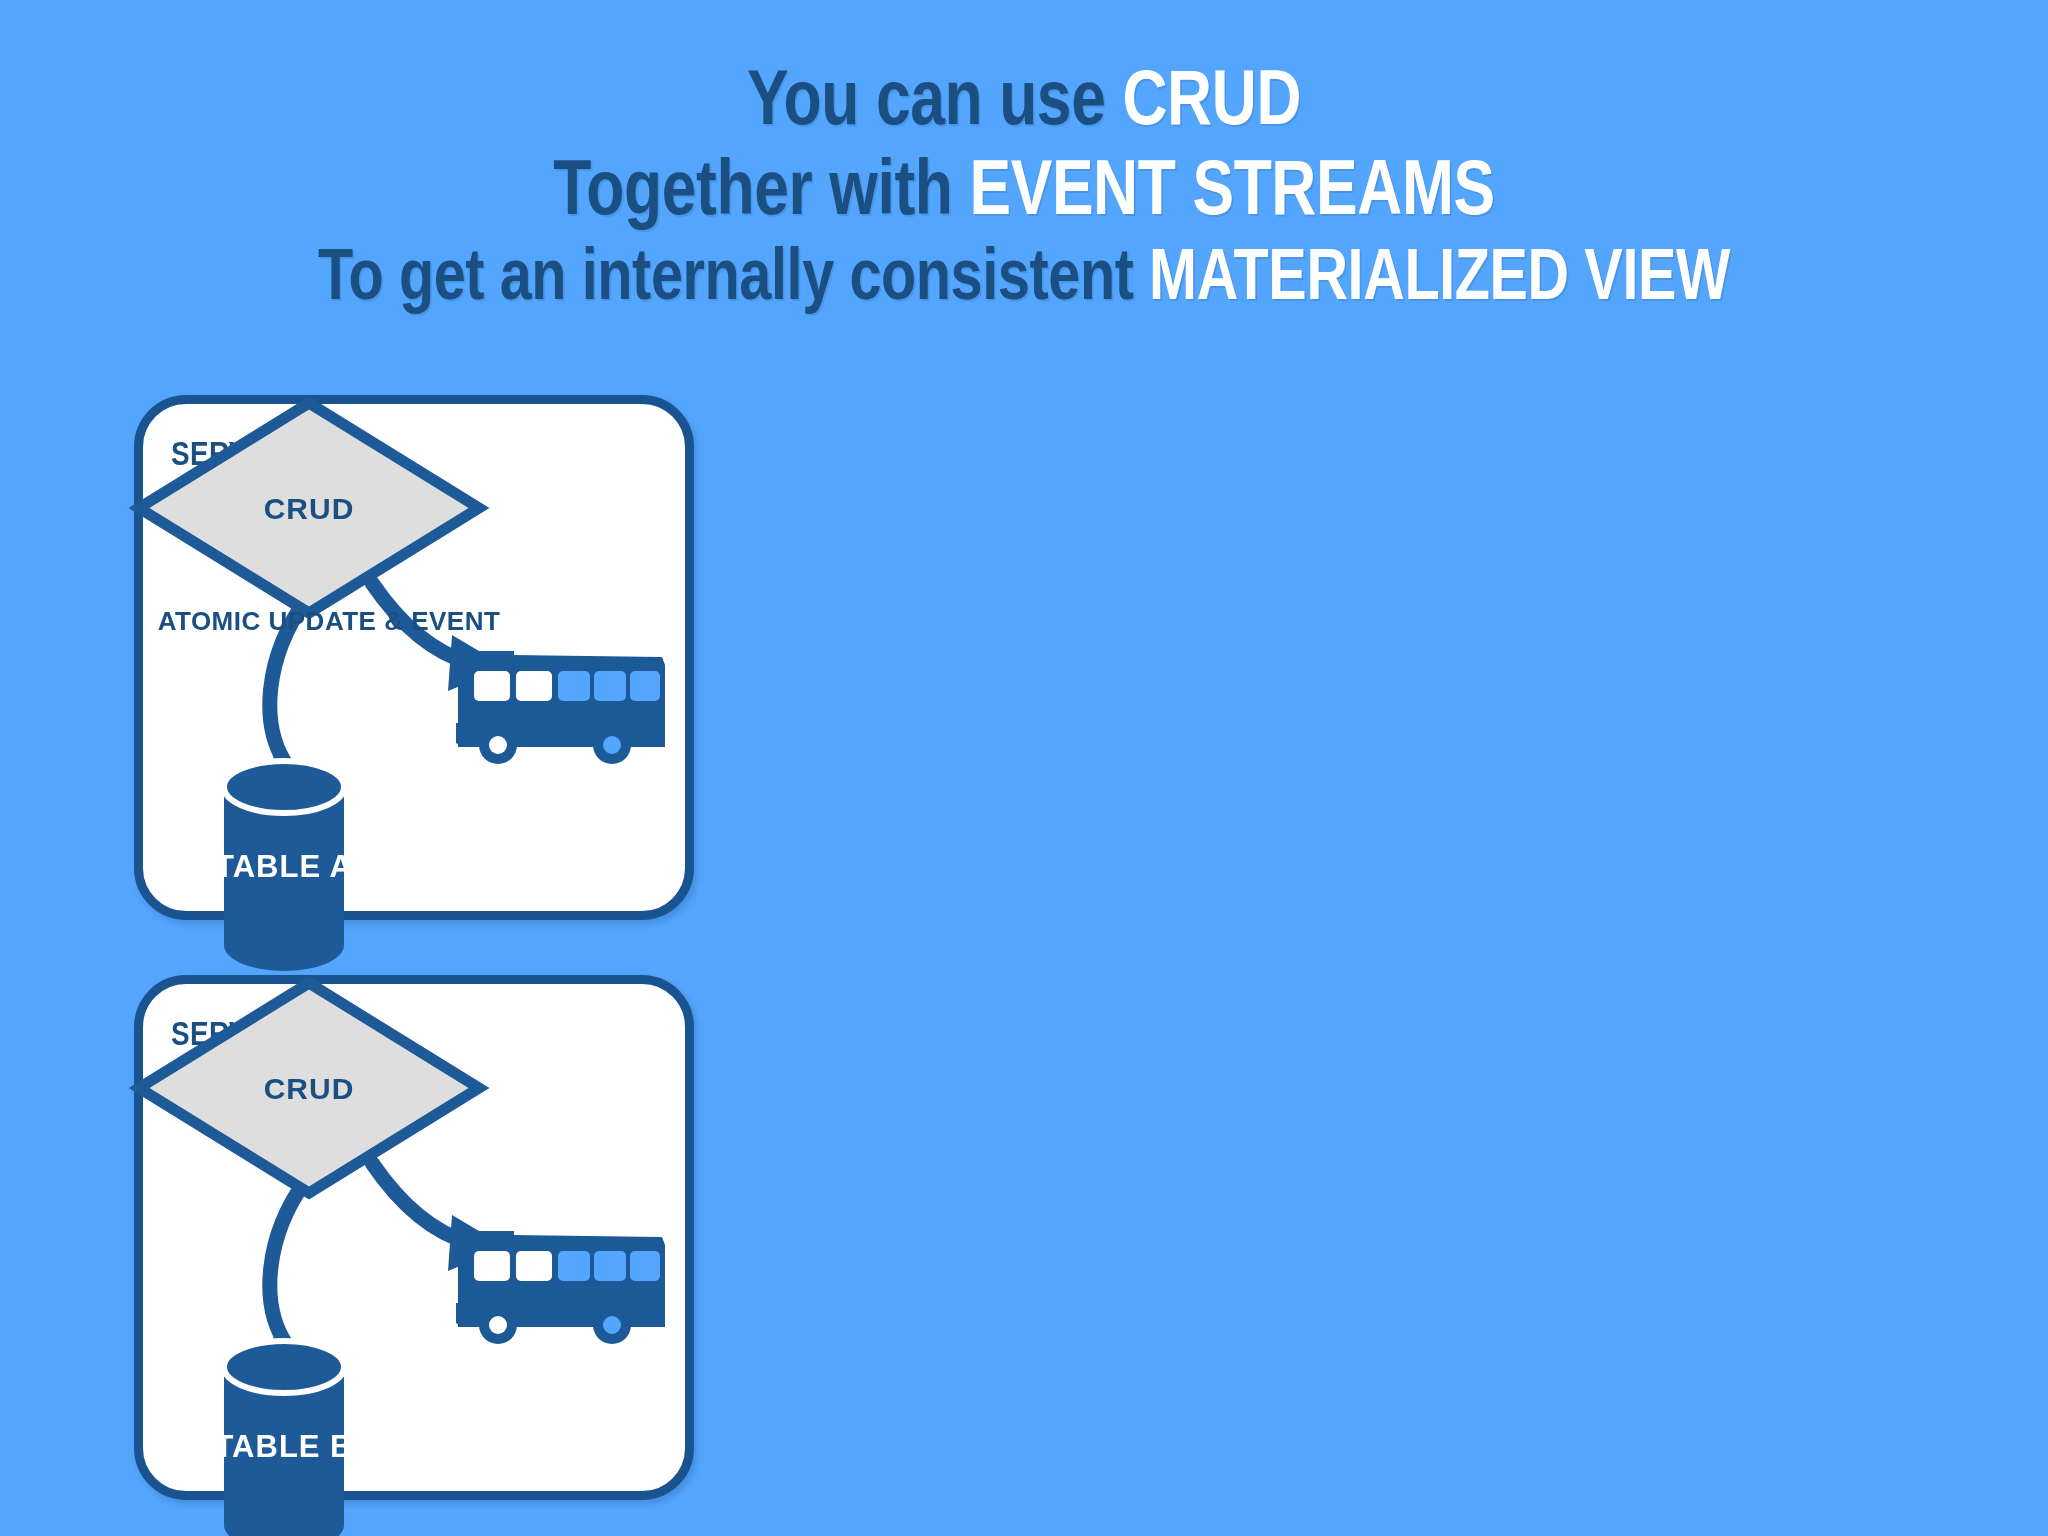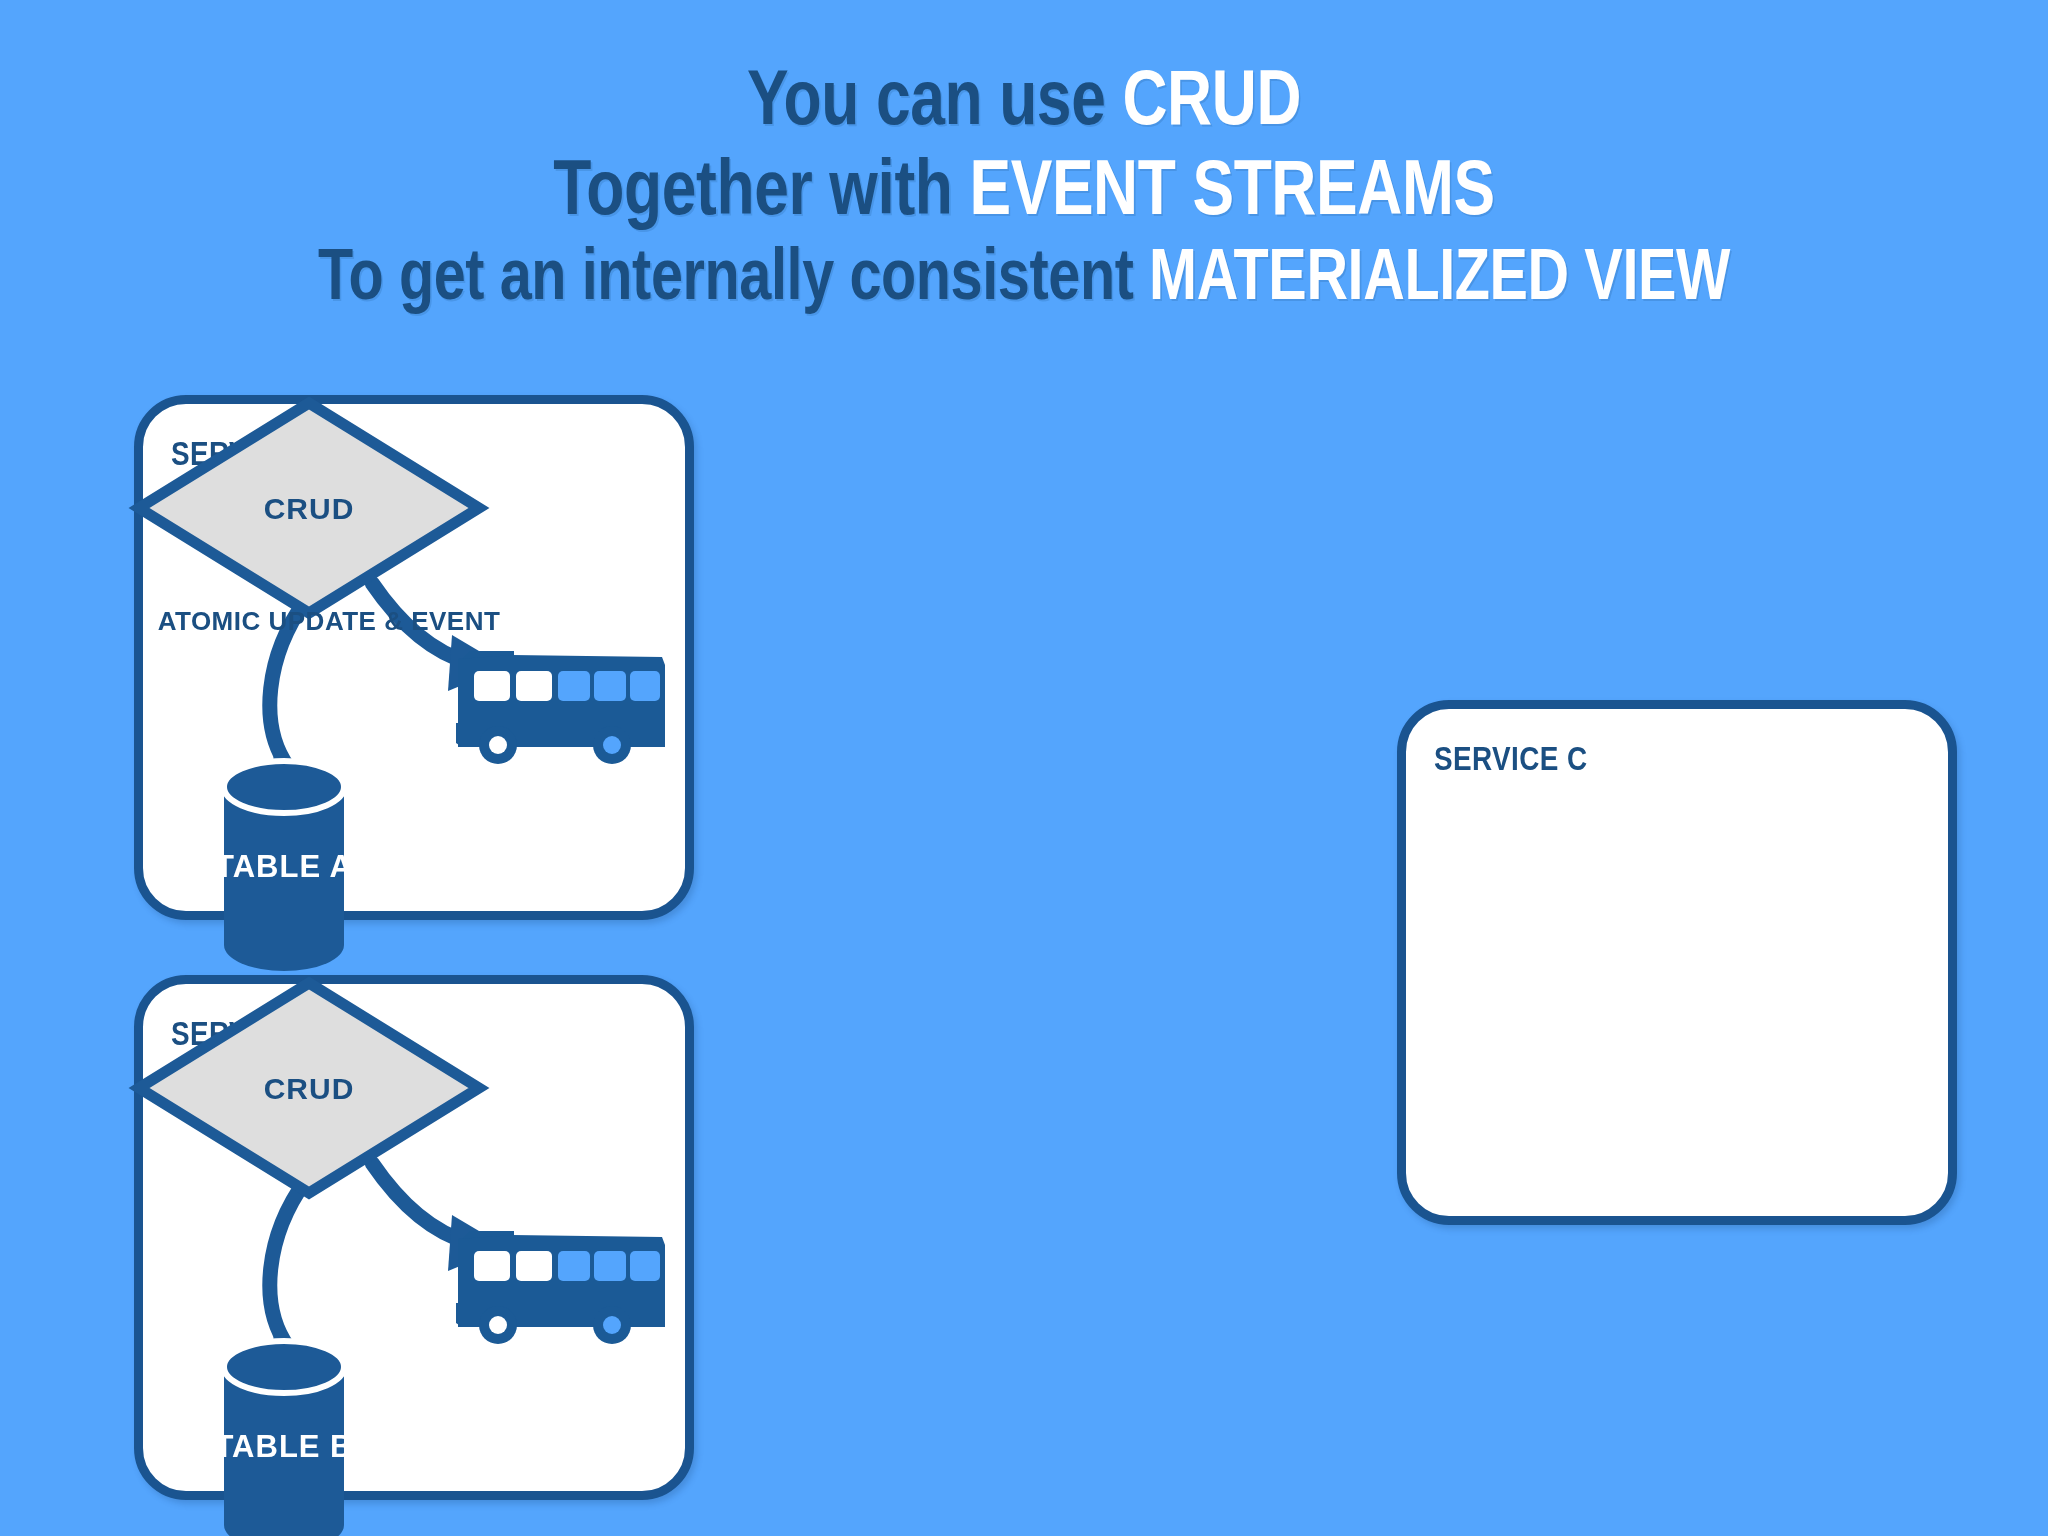--- a/index.html
+++ b/index.html
@@ -118,23 +118,20 @@
   </div>
 
   <div class="card" id="card-a">
     <div class="card-label">SERVICE A</div>
   </div>
 
   <div class="card" id="card-b">
     <div class="card-label">SERVICE B</div>
   </div>
 
-  <div class="card" id="card-c">
-    <div class="card-label">SERVICE C</div>
-  </div>
 
   <div class="svc-layer" id="layer-a">
     <svg width="760" height="525" viewBox="0 0 760 525" xmlns="http://www.w3.org/2000/svg">
       <defs>
 
         <clipPath id="clip-card-a">
           <rect x="0" y="0" width="560" height="525" rx="52" ry="52"></rect>
         </clipPath>
       </defs>
 

